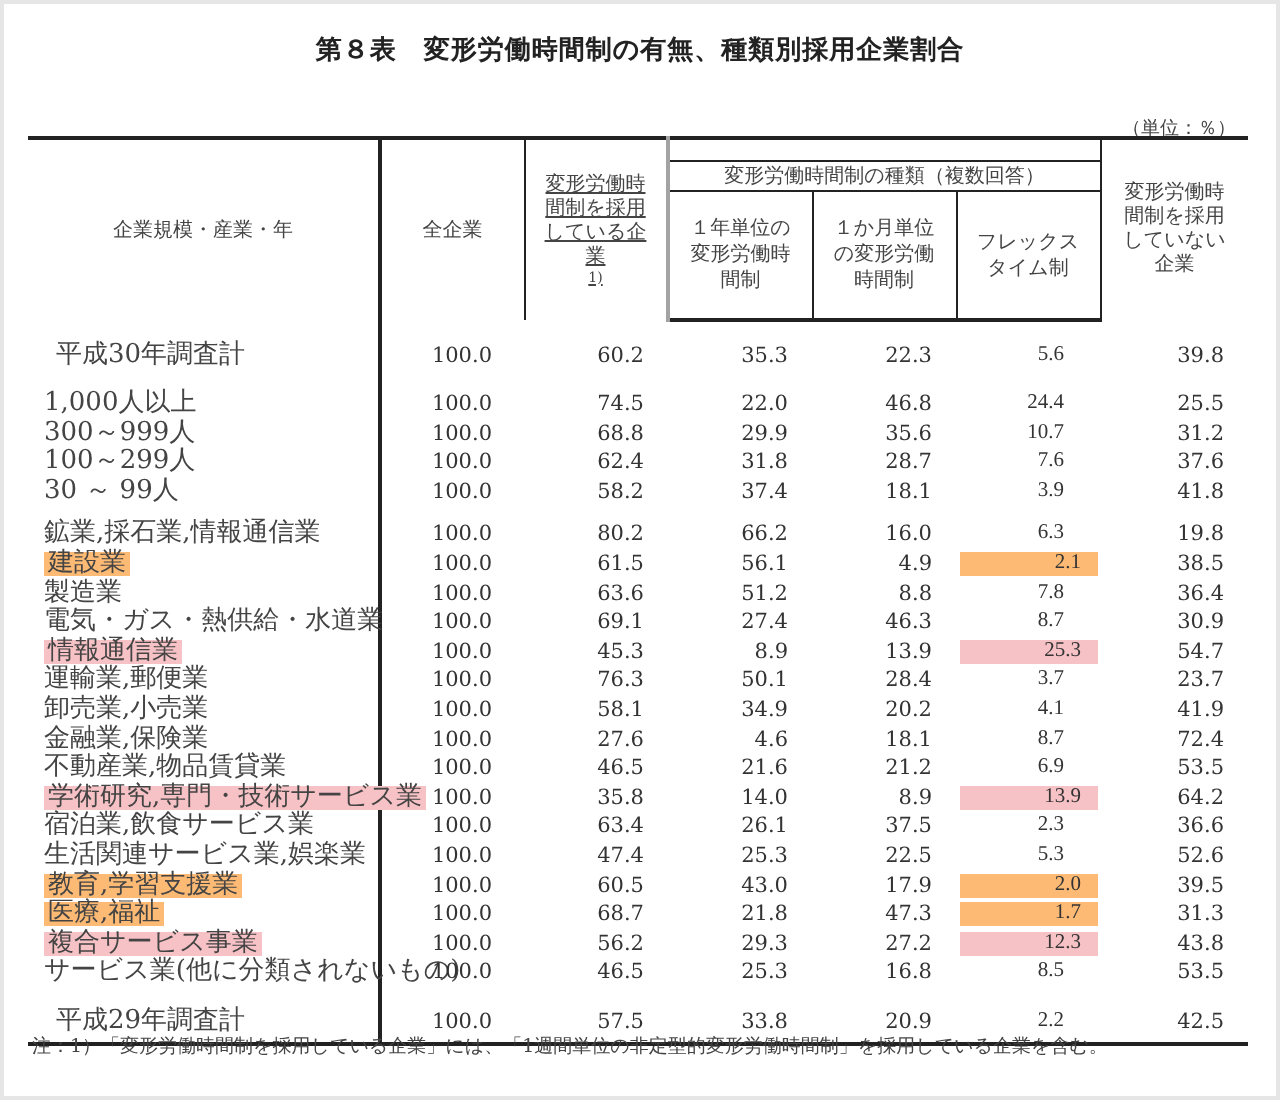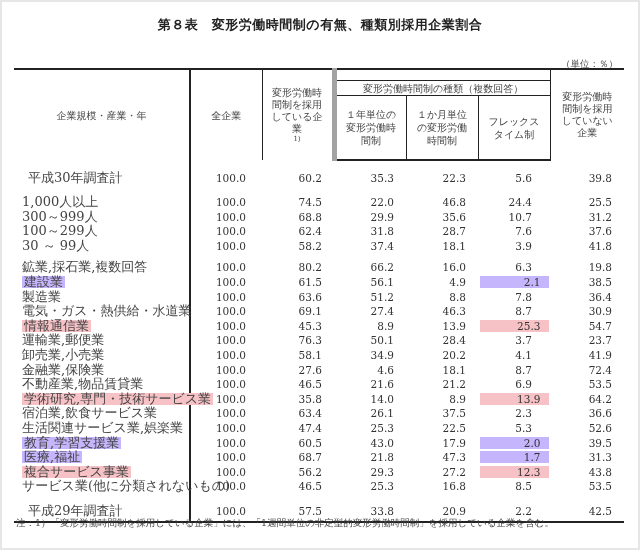--- a/index.html
+++ b/index.html
@@ -34,34 +34,34 @@
   table.main col.c4 { width: 72px; }
   table.main col.c5 { width: 72px; }
   table.main col.c6 { width: 74px; }
   .hdr th {
     font-weight: normal; font-size: 10px; color: #444; line-height: 13px;
     text-align: center; vertical-align: middle; padding: 0 2px;
   }
   .hdr-top { border-top: 2px solid #222; }
   th.h-label { border-right: 2px solid #222; }
   th.h-all { border-right: 1px solid #222; }
-  th.h-adopt { border-right: 5px solid #a3a3a3; }
+  th.h-adopt { border-right: 2px solid #a3a3a3; text-decoration: underline; }
   th.h-types { border-bottom: 1px solid #222; height: 14px; }
   th.h-non { border-left: 1px solid #222; }
   th.h-sub { border-right: 1px solid #222; height: 48px; }
   th.h-sub.last { border-right: 1px solid #222; }
   tr.hdr-bottom th { border-bottom: 2px solid #222; }
   td { padding: 0; height: 14.6px; line-height: 14.6px; white-space: nowrap; }
   td.lbl { border-right: 2px solid #222; padding-left: 8px; font-size: 13px; color: #444; }
   td.lbl.indent { padding-left: 14px; }
   td.num { text-align: right; padding-right: 12px; color: #333; font-size: 10.5px; }
   td.num.c1 { padding-right: 16px; }
-  td.num.c5 { padding-right: 0; text-align: center; }
+  td.num.c5 { padding-right: 0; text-align: center; font-family: Liberation Serif, serif; }
   .hl { display: inline-block; padding: 0 2px; line-height: 12px; }
-  .hl-blue { background: #c4b5fd; }
+  .hl-blue { background: #fdba74; }
   .hl-red { background: #f7c2c6; }
   td.num.c5 .hl { width: 69px; text-align: right; padding-right: 8px; box-sizing: border-box; }
   td.num.c5 .plain { display: inline-block; width: 52px; text-align: right; padding-right: 8px; box-sizing: border-box; }
   tr.gap td { height: 7px; line-height: 7px; }
   tr.gap td.lbl { border-right: 2px solid #222; }
   tr.last td { border-bottom: 2px solid #222; }
   tr.total td { height: 20px; line-height: 20px; }
   .note {
     position: absolute; left: 16px; top: 517px; font-size: 9.5px; color: #444;
   }
@@ -179,21 +179,21 @@
       <tr class="gap">
         <td class="lbl"></td>
         <td></td>
         <td></td>
         <td></td>
         <td></td>
         <td></td>
         <td></td>
       </tr>
       <tr>
-        <td class="lbl"><span>鉱業,採石業,複数回答</span></td>
+        <td class="lbl"><span>鉱業,採石業,情報通信業</span></td>
         <td class="num c1"><span>100.0</span></td>
         <td class="num c2"><span>80.2</span></td>
         <td class="num c3"><span>66.2</span></td>
         <td class="num c4"><span>16.0</span></td>
         <td class="num c5"><span class="plain">6.3</span></td>
         <td class="num c6"><span>19.8</span></td>
       </tr>
       <tr>
         <td class="lbl"><span class="hl hl-blue">建設業</span></td>
         <td class="num c1"><span>100.0</span></td>

